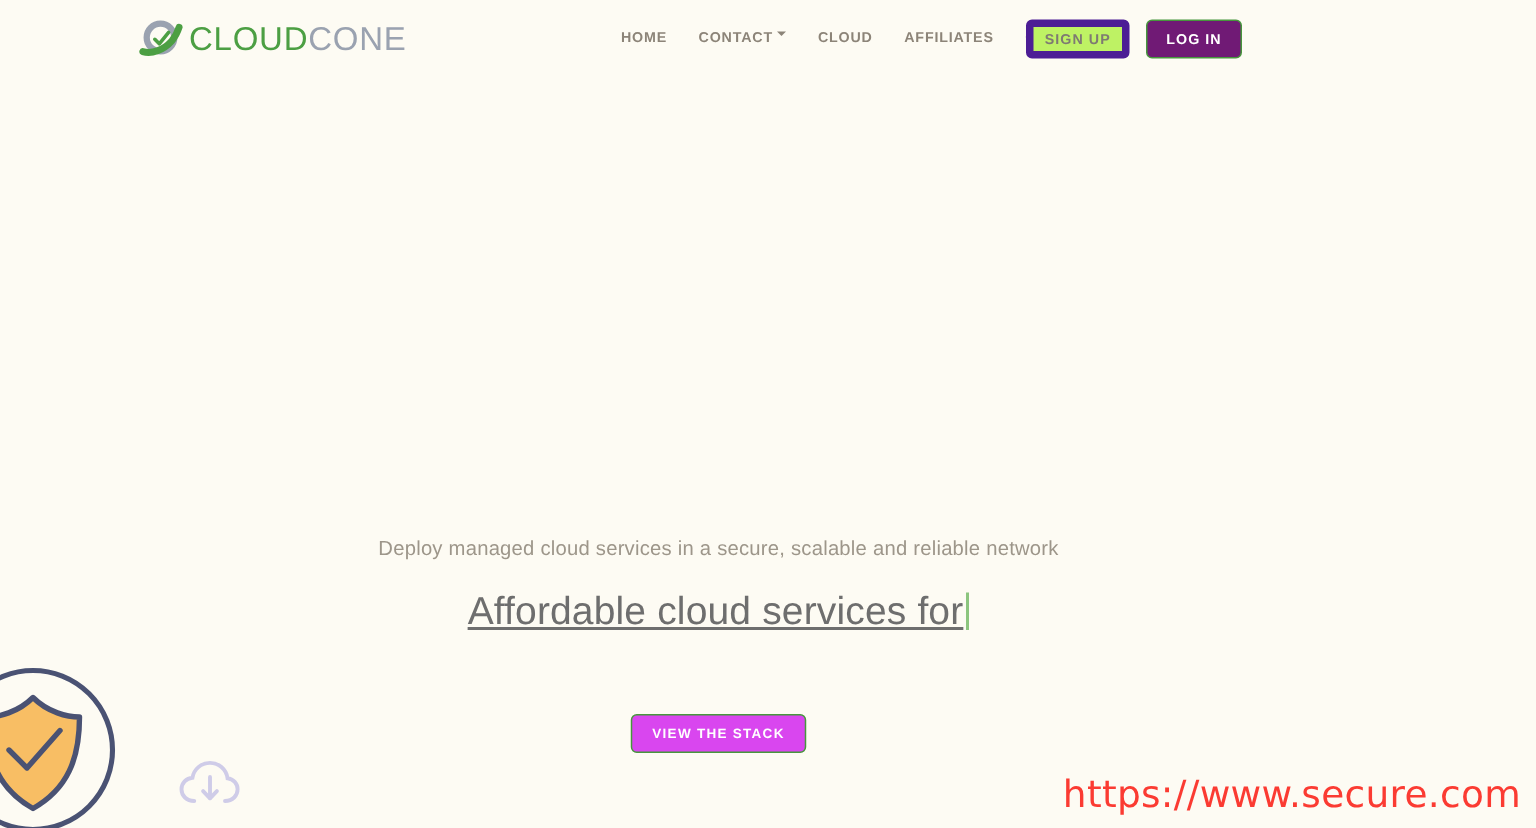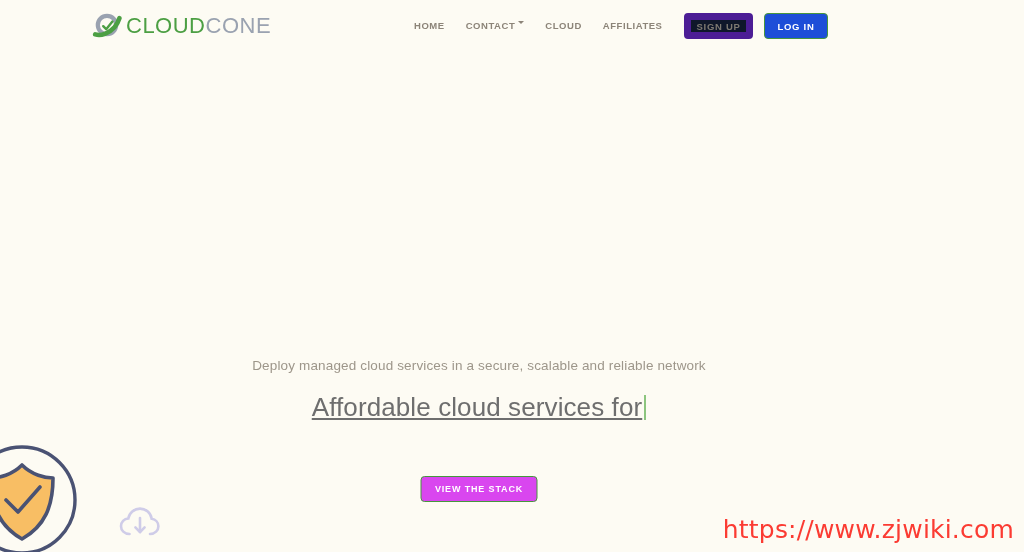--- a/index.html
+++ b/index.html
@@ -88,28 +88,28 @@
     border-radius:4px;
     display:inline-flex;
     align-items:center;
     justify-content:center;
     text-decoration:none;
     white-space:nowrap;
     cursor:pointer;
   }
   .btn-signup {
     width:69px; height:26px;
-    border:7px solid #4c1d95;
-    background:#0f172a;
+    border:5px solid #4c1d95;
+    background:#bef264;
     color:#7E7A72;
   }
   .btn-login {
     width:64px; height:26px;
     border:1px solid #47963D;
-    background:#1d4ed8;
+    background:#701a75;
     color:#FFFFFF;
   }
 
   
   .hero {
     position:absolute;
     left:0; top:0;
     width:958px; height:552px;
     display:flex;
     flex-direction:column;
@@ -252,15 +252,15 @@
   </div>
 
   <div class="decor-cloud">
     <svg viewBox="0 0 42 34" width="42" height="34">
       <path d="M10.5 29 C5.3 29 2 25.4 2 21.2 C2 17.2 5.1 13.8 9.3 13.5 C10.2 7.8 15.1 3.6 21 3.6 C27 3.6 31.9 8 32.7 13.8 C36.6 14.3 39.4 17.4 39.4 21.2 C39.4 25.4 36.1 29 31 29" fill="none" stroke="#CFCCE8" stroke-width="2.6" stroke-linecap="round"></path>
       <path d="M21 13 L21 27" fill="none" stroke="#CFCCE8" stroke-width="2.6" stroke-linecap="round"></path>
       <path d="M16.4 22.4 L21 27.2 L25.6 22.4" fill="none" stroke="#CFCCE8" stroke-width="2.6" stroke-linecap="round" stroke-linejoin="round"></path>
     </svg>
   </div>
 
-  <div class="watermark">https://www.zjwiki.com</div>
+  <div class="watermark">https://www.secure.com</div>
 
 </div>
 
 </body></html>

